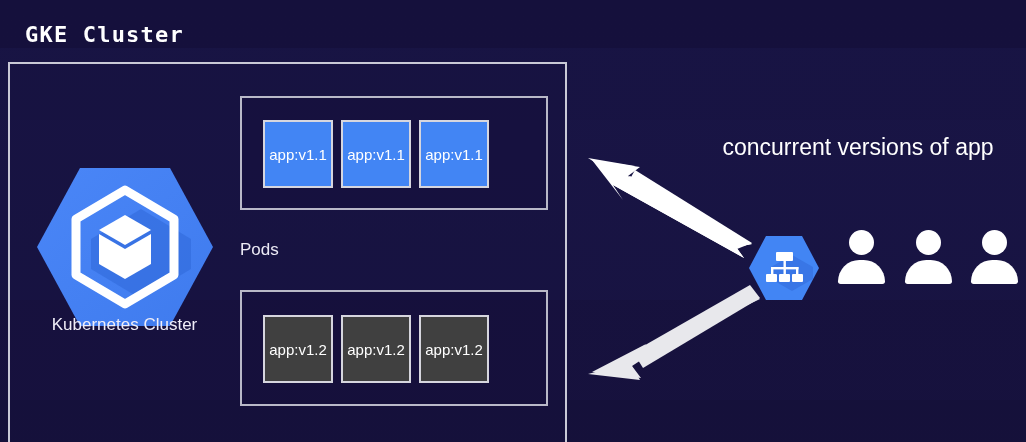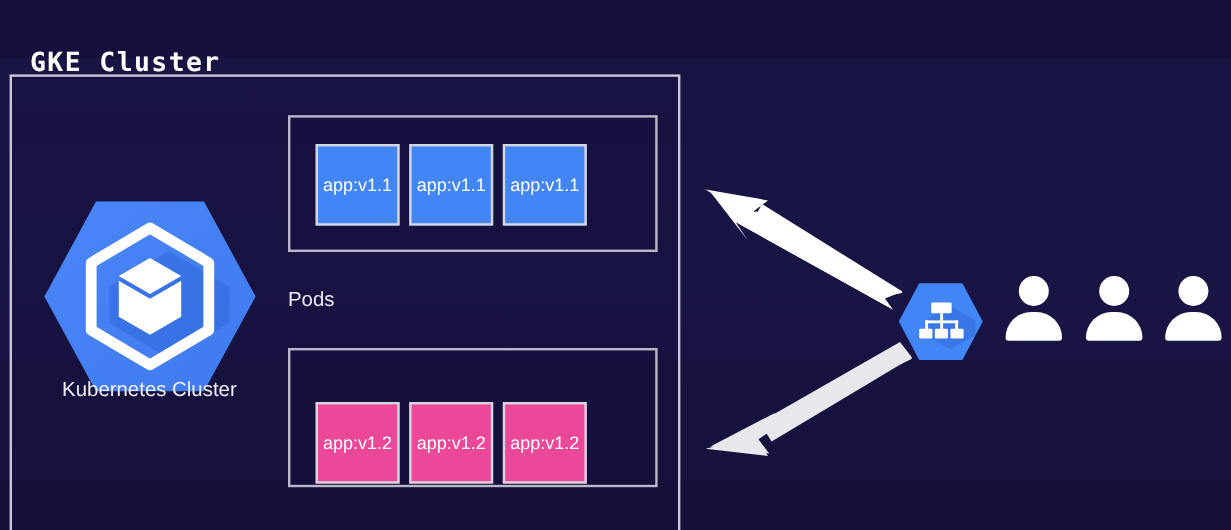--- a/index.html
+++ b/index.html
@@ -23,21 +23,21 @@
   }
   #bg-fade {
     position:absolute; inset:0;
     background:linear-gradient(180deg, rgba(26,20,72,0) 0%, rgba(22,17,60,0.55) 100%);
     z-index:1;
   }
   .layer { position:absolute; z-index:5; }
 
   
   #gke-title {
-    left:25px; top:40px;
+    left:25px; top:22px;
     font-family:"DejaVu Sans Mono", "Liberation Mono", monospace;
     font-size:22px; font-weight:700; color:#ffffff;
     letter-spacing:1.2px;
   }
 
   
   #cluster-box {
     left:8px; top:62px; width:559px; height:390px;
     border:2px solid #c9c9d6;
     background:rgba(22,17,62,0.35);
@@ -55,21 +55,21 @@
   #pod-group-v12 .pod-row { top:23px; }
 
   .pod {
     width:70px; height:68px;
     border:2px solid #d6d6de;
     display:flex; align-items:center; justify-content:center;
     font-size:15px; color:#ffffff;
     line-height:1;
   }
   .pod.v11 { background:#4285f4; }
-  .pod.v12 { background:#ec4899;margin-top:20px; }
+  .pod.v12 { background:#404040; }
 
   
   #lb-node { left:748px; top:232px; width:72px; height:72px; }
   #lb-label {
     left:735px; top:303px; width:100px; text-align:center;
     font-size:16px; color:#f0eef8; line-height:1.28;
   }
 
   
   #callout {
@@ -176,20 +176,21 @@
       <rect x="35.5" y="35" width="2.4" height="8"></rect>
       <rect x="48" y="35" width="2.4" height="8"></rect>
     </g>
   </svg>
 </div>
 
 <div class="layer" id="lb-label">
 </div>
 
 <div class="layer" id="callout">
+  <div>concurrent versions of app</div>
 </div>
 
 <div class="layer" id="users">
   <div class="user">
     <div class="head"></div>
     <div class="body"></div>
   </div>
   <div class="user">
     <div class="head"></div>
     <div class="body"></div>

